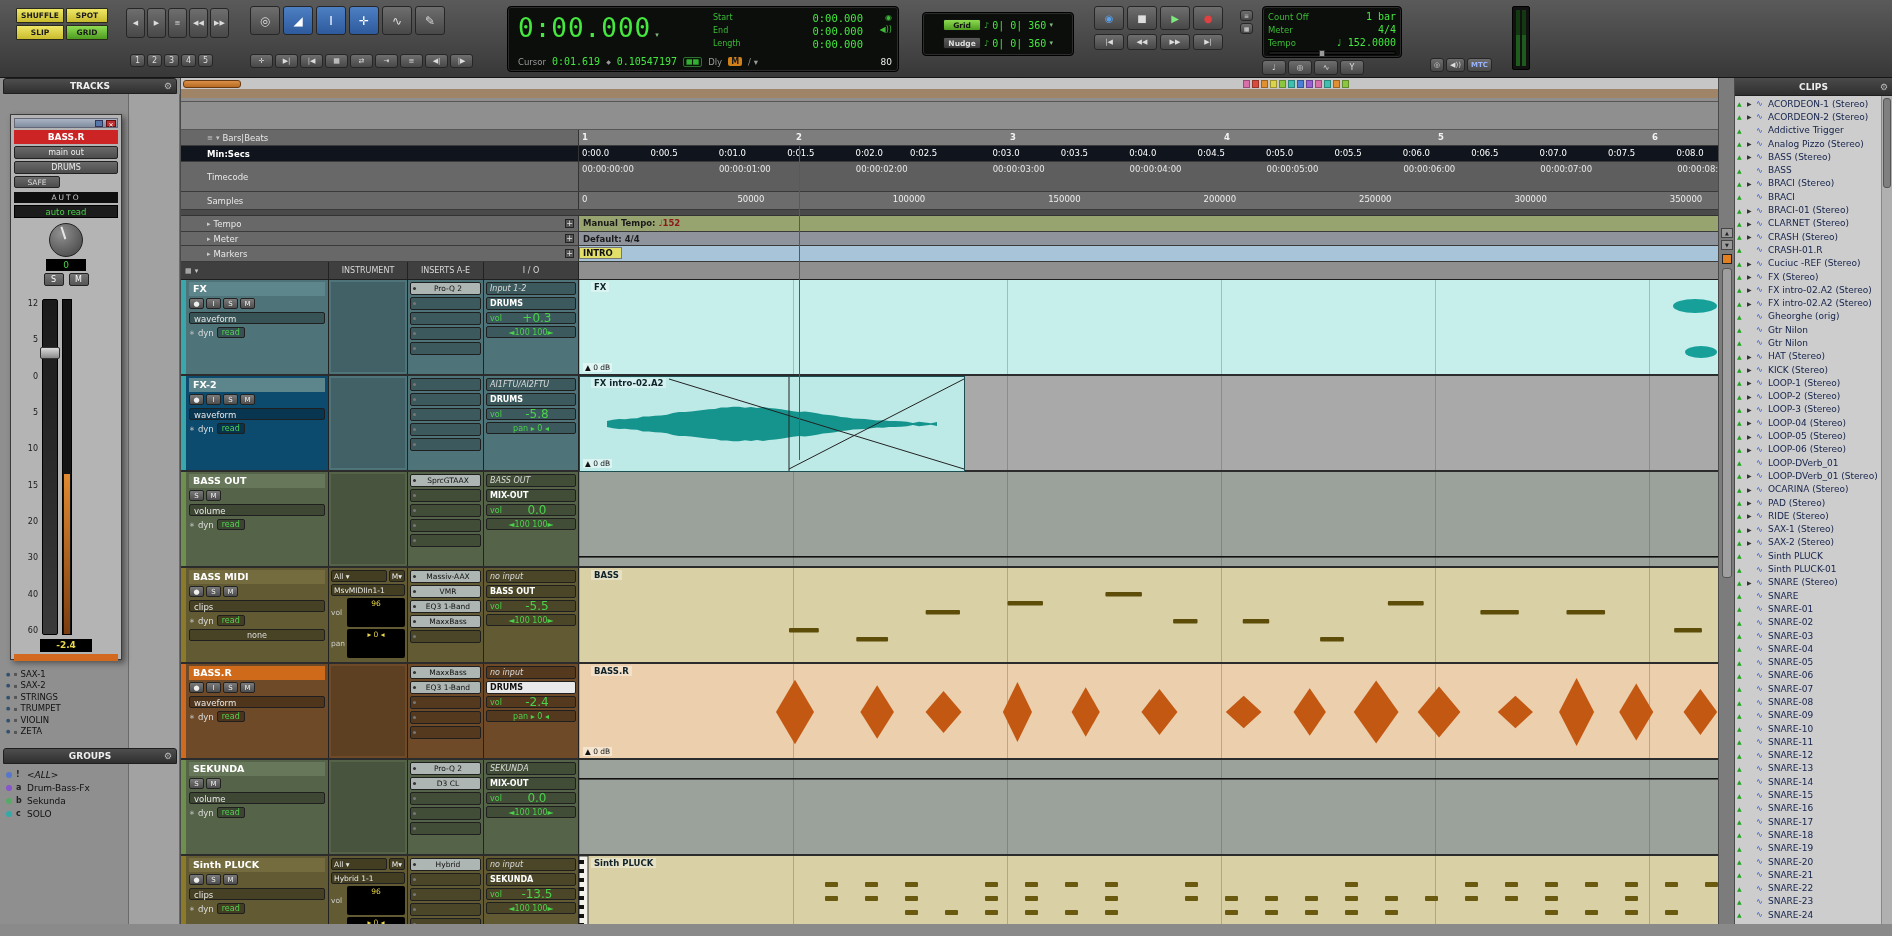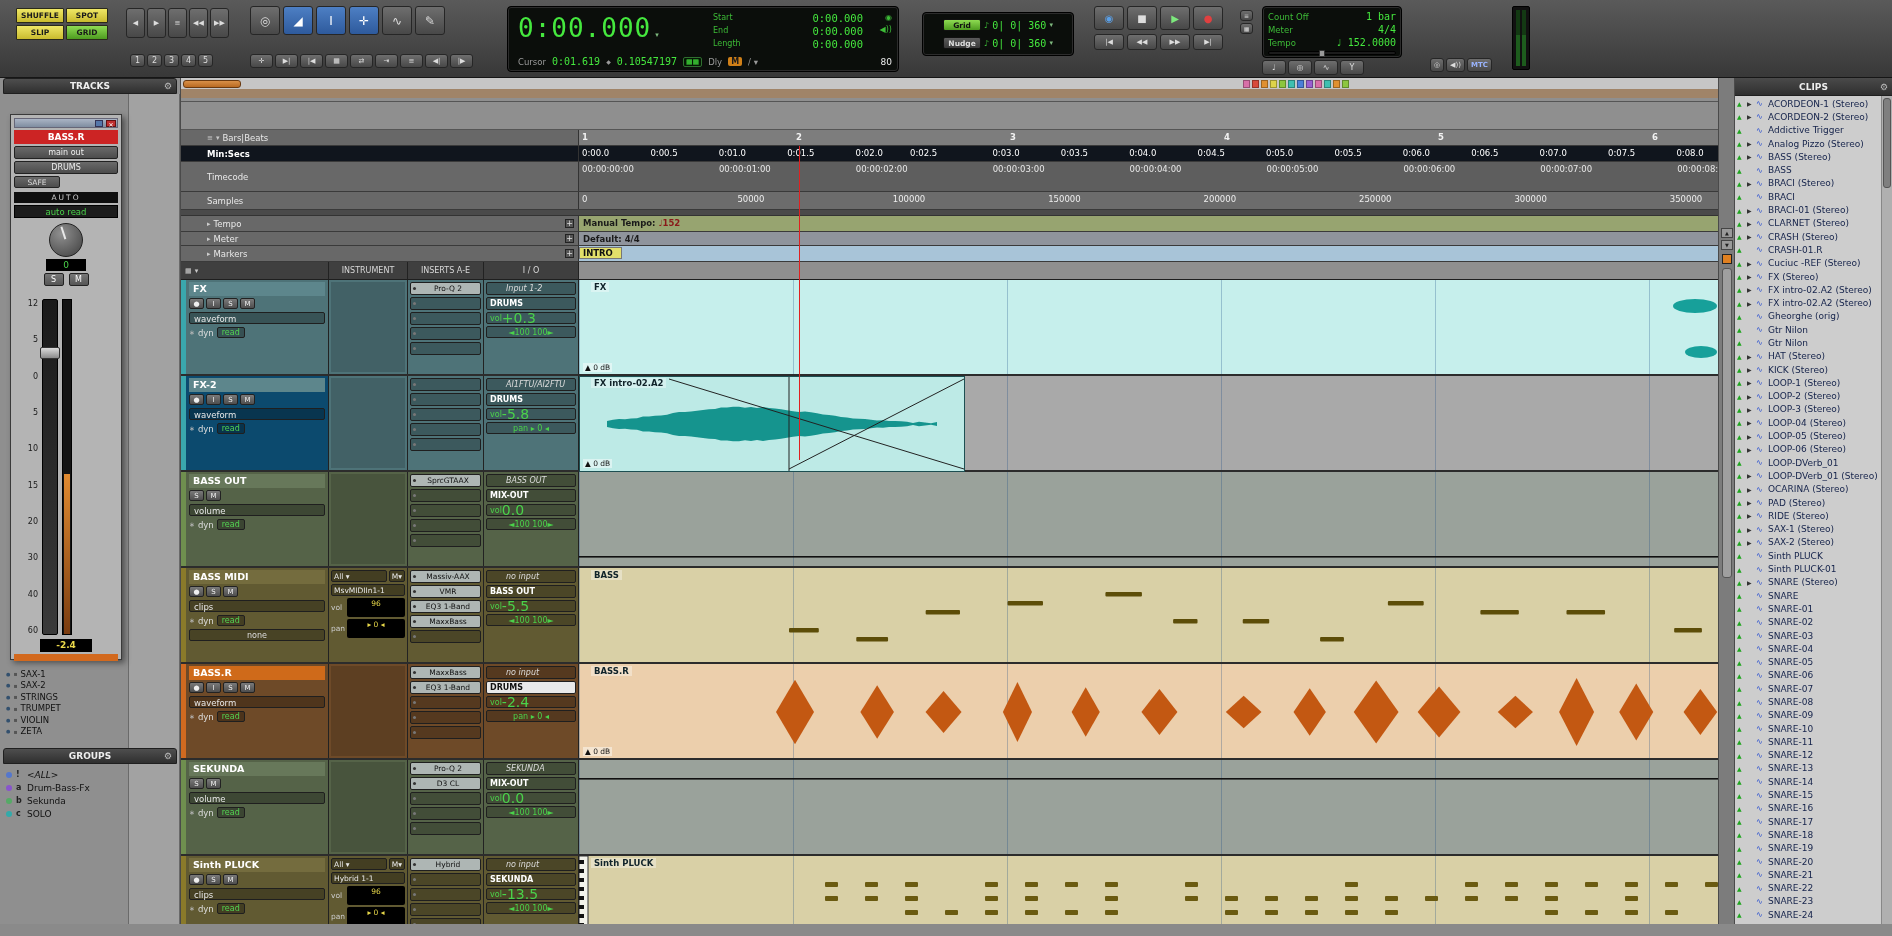--- a/index.html
+++ b/index.html
@@ -157,34 +157,34 @@
 .tdlab{color:#ddd}
 .tread{color:#52d452;background:rgba(0,0,0,.3);padding:0 4px;border:1px solid #1f1f1f;border-radius:2px;font-size:8px}
 .textra{margin-top:3px;height:12px;line-height:12px;background:rgba(0,0,0,.25);border:1px solid #1f1f1f;color:#ddd;font-size:8px;text-align:center;border-radius:2px}
 .tinst{width:79px;padding:2px;border-right:1px solid #222}
 .iempty{height:100%;background:rgba(0,0,0,.15)}
 .irow{display:flex;gap:2px;margin-bottom:2px;align-items:center}
 .isel{background:rgba(0,0,0,.3);border:1px solid #1f1f1f;color:#e8e8e8;font-size:7.5px;height:12px;line-height:11px;padding:0 2px;border-radius:2px;white-space:nowrap;overflow:hidden}
 .isel.grow{flex:1}
 .idev{display:block;margin-bottom:2px}
 .ilab{color:#ccc;font-size:7.5px;width:14px}
-.ichip{background:#000;color:#e8d84a;font-size:7.5px;height:19px;line-height:11px;text-align:center;border-radius:2px}
+.ichip{background:#000;color:#e8d84a;font-size:7.5px;height:29px;line-height:11px;text-align:center;border-radius:2px}
 .ichip.grow{flex:1}
 .tinserts{width:76px;padding:2px;border-right:1px solid #222}
 .islot{height:13px;margin-bottom:2px;background:rgba(0,0,0,.22);border:1px solid #1f1f1f;border-radius:2px;position:relative;font-size:7.5px;color:#111;display:flex;align-items:center;justify-content:center;overflow:hidden}
 .islot::before{content:"";position:absolute;left:2px;top:4px;width:3px;height:3px;border-radius:50%;background:#777}
 .islot.filled{background:#aeb6b4;padding-left:5px}
 .islot.filled::before{background:#333}
 .tio{width:95px;padding:2px;border-right:1px solid #222}
-.ioin{height:13px;line-height:12px;background:rgba(0,0,0,.22);border:1px solid #1f1f1f;color:#ddd;font-style:italic;font-size:8px;padding-left:19px;margin-bottom:2px;border-radius:2px;white-space:nowrap;overflow:hidden}
+.ioin{height:13px;line-height:12px;background:rgba(0,0,0,.22);border:1px solid #1f1f1f;color:#ddd;font-style:italic;font-size:8px;padding-left:3px;margin-bottom:2px;border-radius:2px;white-space:nowrap;overflow:hidden}
 .ioout{height:13px;line-height:12px;background:rgba(0,0,0,.22);border:1px solid #1f1f1f;color:#fff;font-weight:bold;font-size:8px;padding-left:3px;margin-bottom:2px;border-radius:2px}
 .ioout.sel{background:#e9e9e9;color:#111}
 .iorow{display:flex;align-items:center;height:12px;margin-bottom:2px;background:rgba(0,0,0,.22);border:1px solid #1f1f1f;border-radius:2px;padding:0 3px}
 .iolab{color:#4ad24a;font-size:8px}
-.ioval{color:#4ad24a;font-size:14px;text-align:left}
+.ioval{color:#4ad24a;font-size:12px;text-align:center}
 .iopan{height:12px;line-height:11px;background:rgba(0,0,0,.22);border:1px solid #1f1f1f;color:#4ad24a;font-size:8px;text-align:center;border-radius:2px}
 .tlane{position:relative;width:1139px;background-image:repeating-linear-gradient(to right,rgba(20,70,130,.28) 0 1px,transparent 1px 214px)}
 .lanesvg{position:absolute;left:0;top:0}
 .lane-label{position:absolute;top:2px;left:12px;font-size:8.5px;font-weight:bold;color:#10232a;background:rgba(255,255,255,.35);padding:0 3px;z-index:3}
 .lane-db{position:absolute;bottom:2px;left:4px;font-size:7.5px;color:#111;background:rgba(255,255,255,.45);padding:0 2px;z-index:3}
 .playhead{position:absolute;left:618px;top:68px;width:1px;height:314px;background:#e02020;z-index:20}
 
 .scrollcol{position:relative;width:16px;background:#7c7c7c;border-left:1px solid #4a4a4a}
 .sc-up,.sc-dn{position:absolute;left:2px;width:12px;height:10px;background:#9a9a9a;border:1px solid #444;color:#222;font-size:5px;text-align:center;line-height:9px}
 .sc-up{top:150px}.sc-dn{top:162px}

